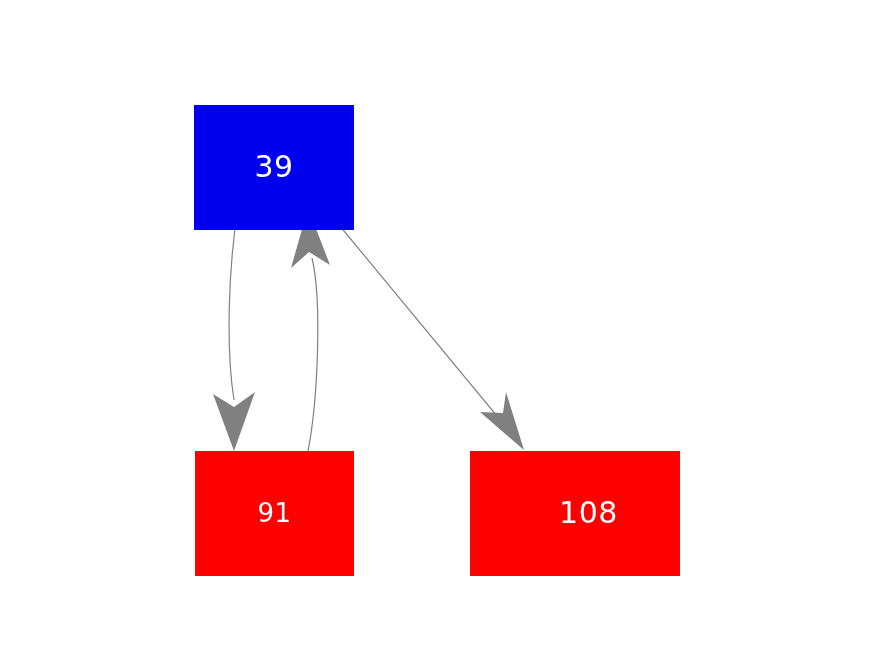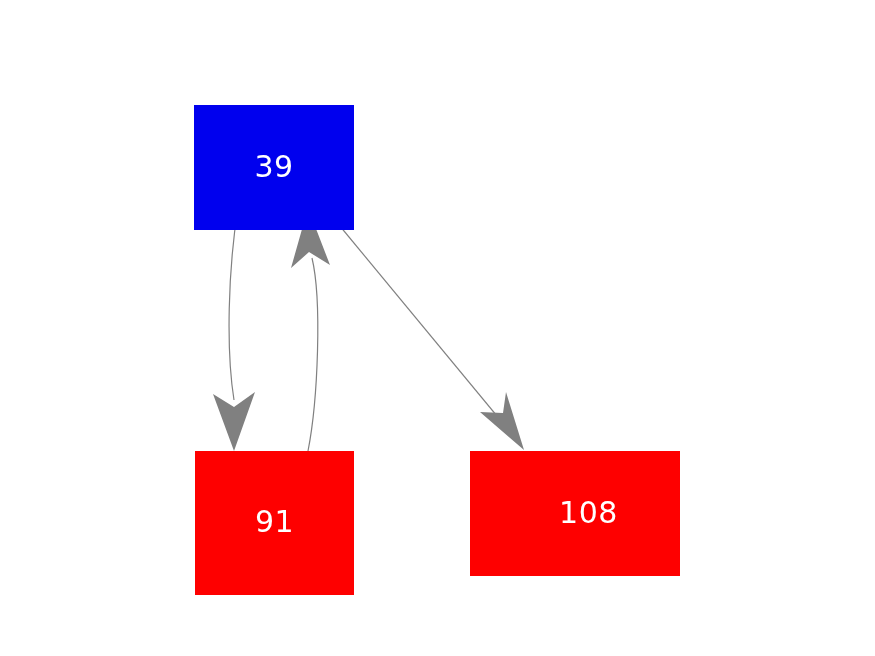--- a/index.html
+++ b/index.html
@@ -63,21 +63,21 @@
     <g>
       <path fill="none" stroke="#808080" stroke-width="1.2" d="M 325 208 L 516 439"></path>
       <polygon fill="#808080" points="524,450 480,412 503,413 506,392"></polygon>
     </g>
   </svg>
 
   <div class="node" id="node-0" style="left: 194px; top: 82px; width: 160px; height: 125px; background: rgb(0, 0, 238); color: rgb(255, 255, 255); font-size: 30px; margin-top: 23px;">
     <span class="node-label">39</span>
   </div>
 
-  <div class="node" id="node-1" style="left: 195px; top: 451px; width: 159px; height: 144px; background: rgb(254, 0, 0); color: rgb(255, 255, 255); font-size: 30px;">
+  <div class="node" id="node-1" style="left: 195px; top: 451px; width: 159px; height: 125px; background: rgb(254, 0, 0); color: rgb(255, 255, 255); font-size: 26px;">
     <span class="node-label">91</span>
   </div>
 
   <div class="node" id="node-2" style="left: 470px; top: 451px; width: 210px; height: 125px; background: rgb(254, 0, 0); color: rgb(255, 255, 255); font-size: 30px; padding-left: 27px;">
     <span class="node-label">108</span>
   </div>
 
 </div>
 
 </body></html>

